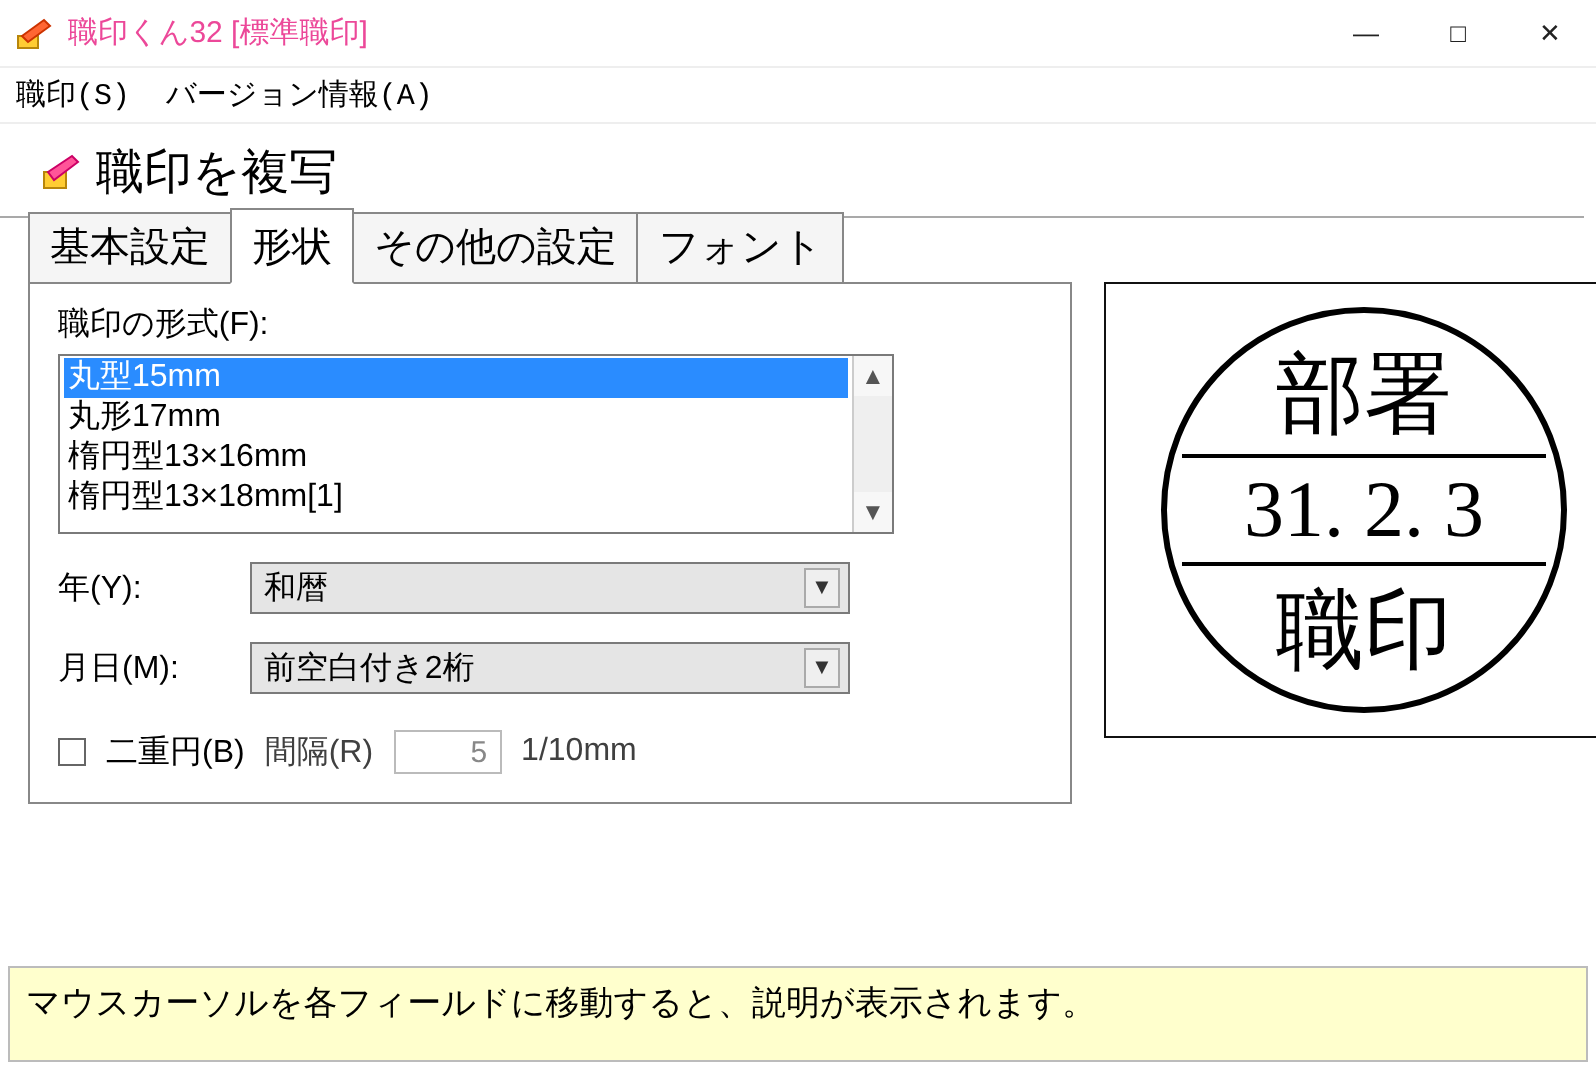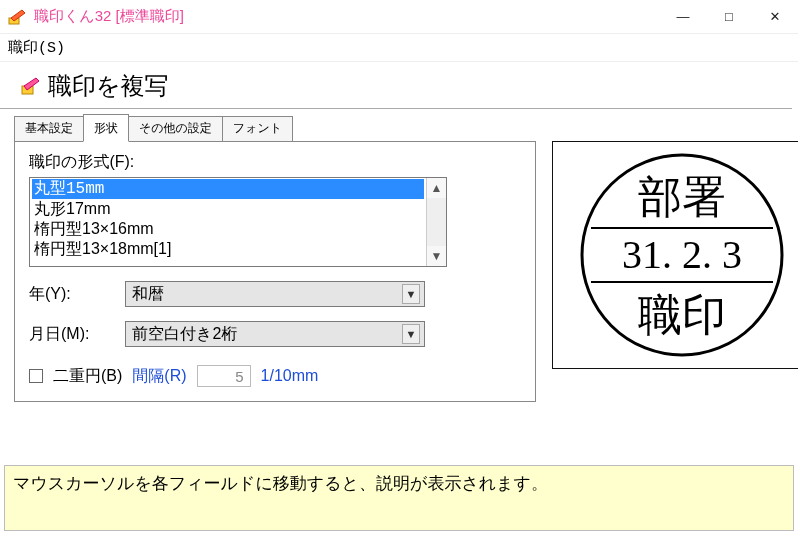--- a/index.html
+++ b/index.html
@@ -68,21 +68,21 @@
     padding: 6px 10px 0 14px;
     gap: 16px;
   }
 
   
   .tabwrap { width: 522px; }
   .tabstrip {
     display: flex;
     align-items: flex-end;
     height: 26px;
-    font-size: 12px;
+    font-size: 20px;
   }
   .tab {
     padding: 3px 10px 4px 10px;
     border: 1px solid #888;
     border-bottom: none;
     background: #f5f5f5;
     margin-right: -1px;
     position: relative;
   }
   .tab.active {
@@ -112,21 +112,20 @@
     flex: 1;
     overflow: hidden;
     font-size: 16px;
     line-height: 20px;
     padding: 1px 2px;
   }
   .listbox .item { padding: 0 2px; white-space: nowrap; }
   .listbox .item.selected {
     background: #2a8cff;
     color: #fff;
-    font-family: Liberation Mono, monospace;
   }
   .vscroll {
     width: 20px;
     background: #efefef;
     display: flex; flex-direction: column; justify-content: space-between;
     border-left: 1px solid #ccc;
   }
   .vscroll .arrow {
     height: 20px; display:flex; align-items:center; justify-content:center;
     font-size: 12px; color:#555; background:#f7f7f7;
@@ -162,21 +161,21 @@
     align-items: center;
     gap: 10px;
     margin-top: 18px;
     font-size: 16px;
   }
   .chkbox {
     width: 14px; height: 14px;
     border: 1px solid #666;
     background: #fff;
   }
-  .disabled { color: #1d4ed8; }
+  .disabled { color: #404040; }
   .numbox {
     width: 54px; height: 22px;
     border: 1px solid #bbb;
     background: #fff;
     text-align: right;
     padding: 0 6px;
     font-size: 15px;
     color: #888;
     display:flex; align-items:center; justify-content:flex-end;
   }
@@ -195,21 +194,21 @@
   .stamp {
     position: absolute;
     left: 50%; top: 50%;
     transform: translate(-50%, -50%);
   }
   .stamp svg { display: block; }
 
   .statusbar {
     position: absolute;
     left: 4px; right: 4px; bottom: 4px;
-    height: 66px;
+    height: 48px;
     background: #ffffcd;
     border: 1px solid #bcbcbc;
     padding: 6px 8px;
     font-size: 17px;
   }
 </style>
 </head>
 <body>
 
 <div class="titlebar">
@@ -222,20 +221,21 @@
   <span class="title">職印くん32 [標準職印]</span>
   <div class="winbtns">
     <div class="winbtn">—</div>
     <div class="winbtn">□</div>
     <div class="winbtn">✕</div>
   </div>
 </div>
 
 <div class="menubar">
   <span>職印(S)</span>
+  <span>バージョン情報(A)</span>
 </div>
 
 <div class="toolrow">
   <span class="icon">
     <svg viewBox="0 0 22 22">
         <rect x="2" y="11" width="11" height="8" fill="#ffcc33" stroke="#b8860b"></rect>
         <path d="M4 11 L16 3 L19 6 L7 15 Z" fill="#ff5599" stroke="#cc0066"></path>
       </svg>
   </span>
   <span>職印を複写</span>

